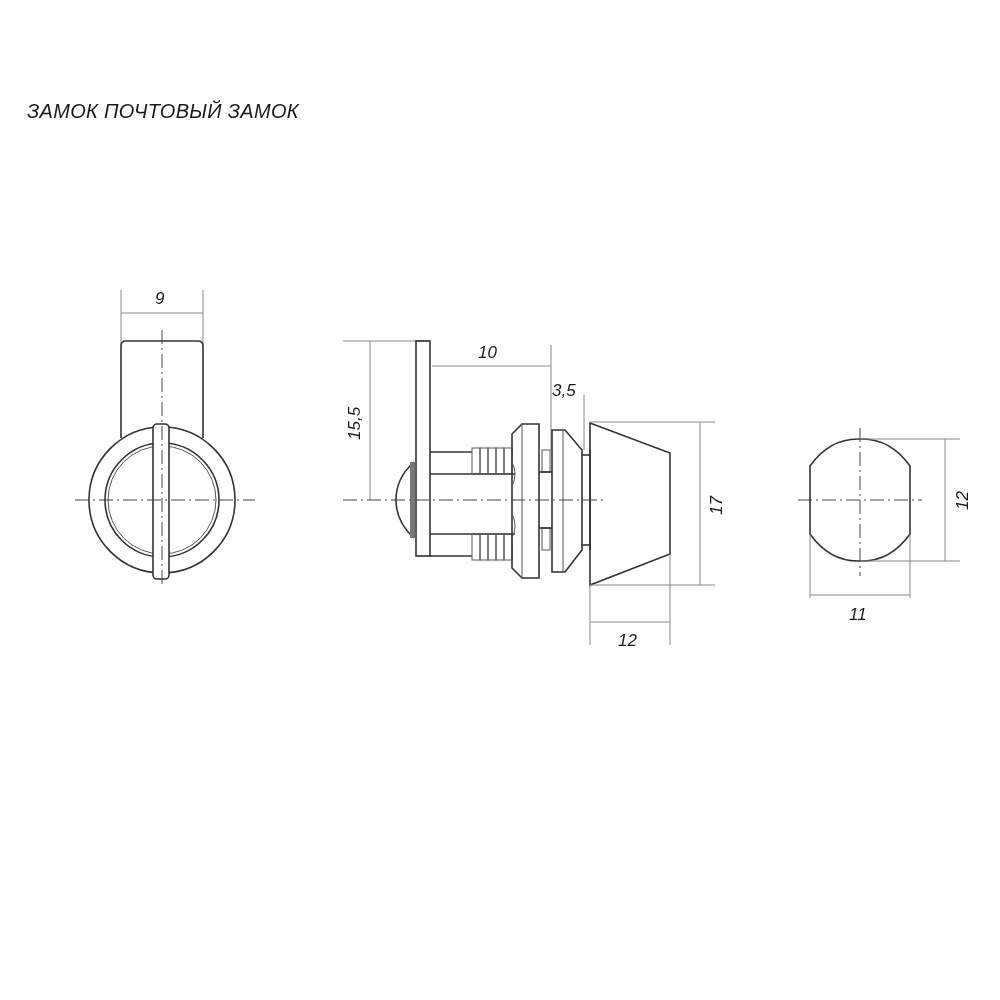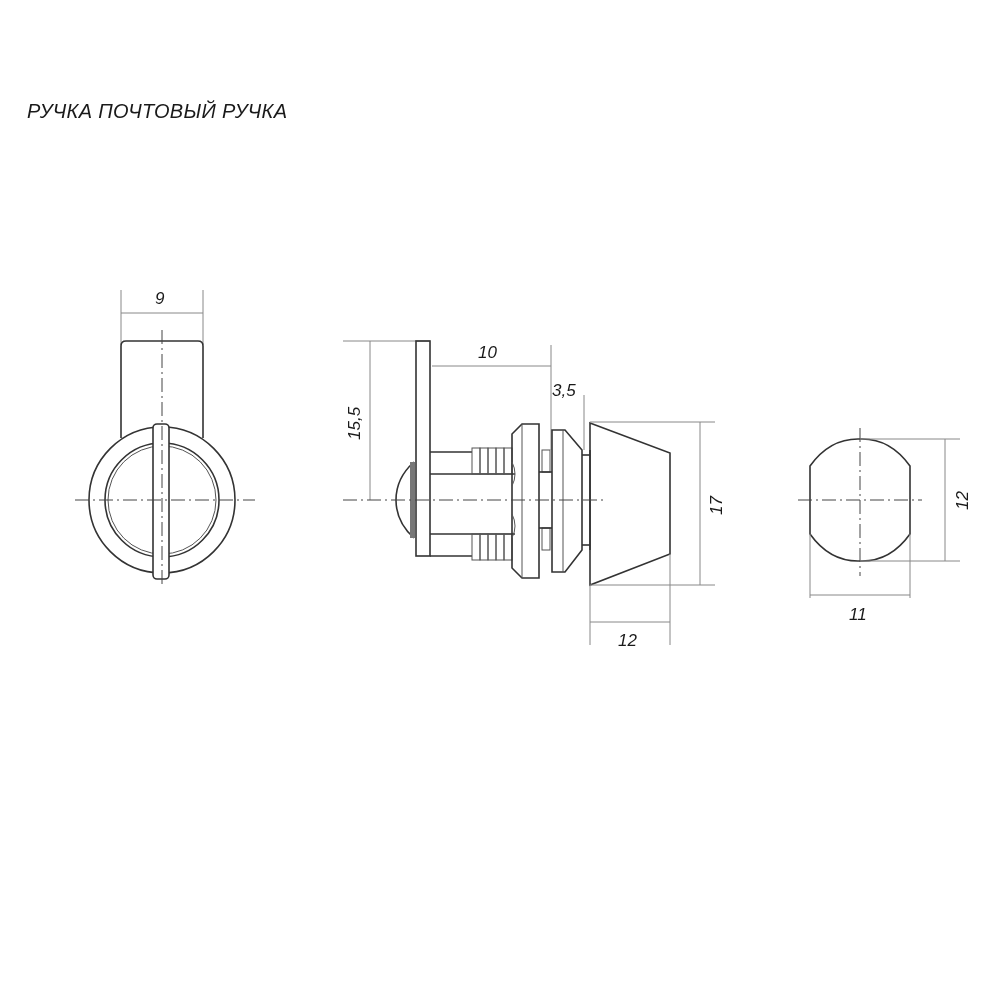--- a/index.html
+++ b/index.html
@@ -12,21 +12,21 @@
     svg.drawing { position: absolute; left: 0; top: 0; }
     .dim-text { font-family: "Liberation Sans", sans-serif; font-style: italic; font-size: 17px; fill: #1a1a1a; }
     .part { fill: none; stroke: #333; stroke-width: 1.6; }
     .thin { fill: none; stroke: #555; stroke-width: 1; }
     .dim { fill: none; stroke: #888; stroke-width: 1; }
     .center { fill: none; stroke: #444; stroke-width: 1; stroke-dasharray: 14 4 2 4; }
   </style>
 </head>
 <body>
 
-<div class="title">РУЧКА ПОЧТОВЫЙ РУЧКА</div>
+<div class="title">ЗАМОК ПОЧТОВЫЙ ЗАМОК</div>
 
 <svg class="drawing" width="1000" height="1000" viewBox="0 0 1000 1000">
 
   <g>
 
     <line class="dim" x1="121" y1="290" x2="121" y2="345"></line>
     <line class="dim" x1="203" y1="290" x2="203" y2="345"></line>
     <line class="dim" x1="121" y1="313" x2="203" y2="313"></line>
     <text class="dim-text" x="155" y="304">9</text>
 

